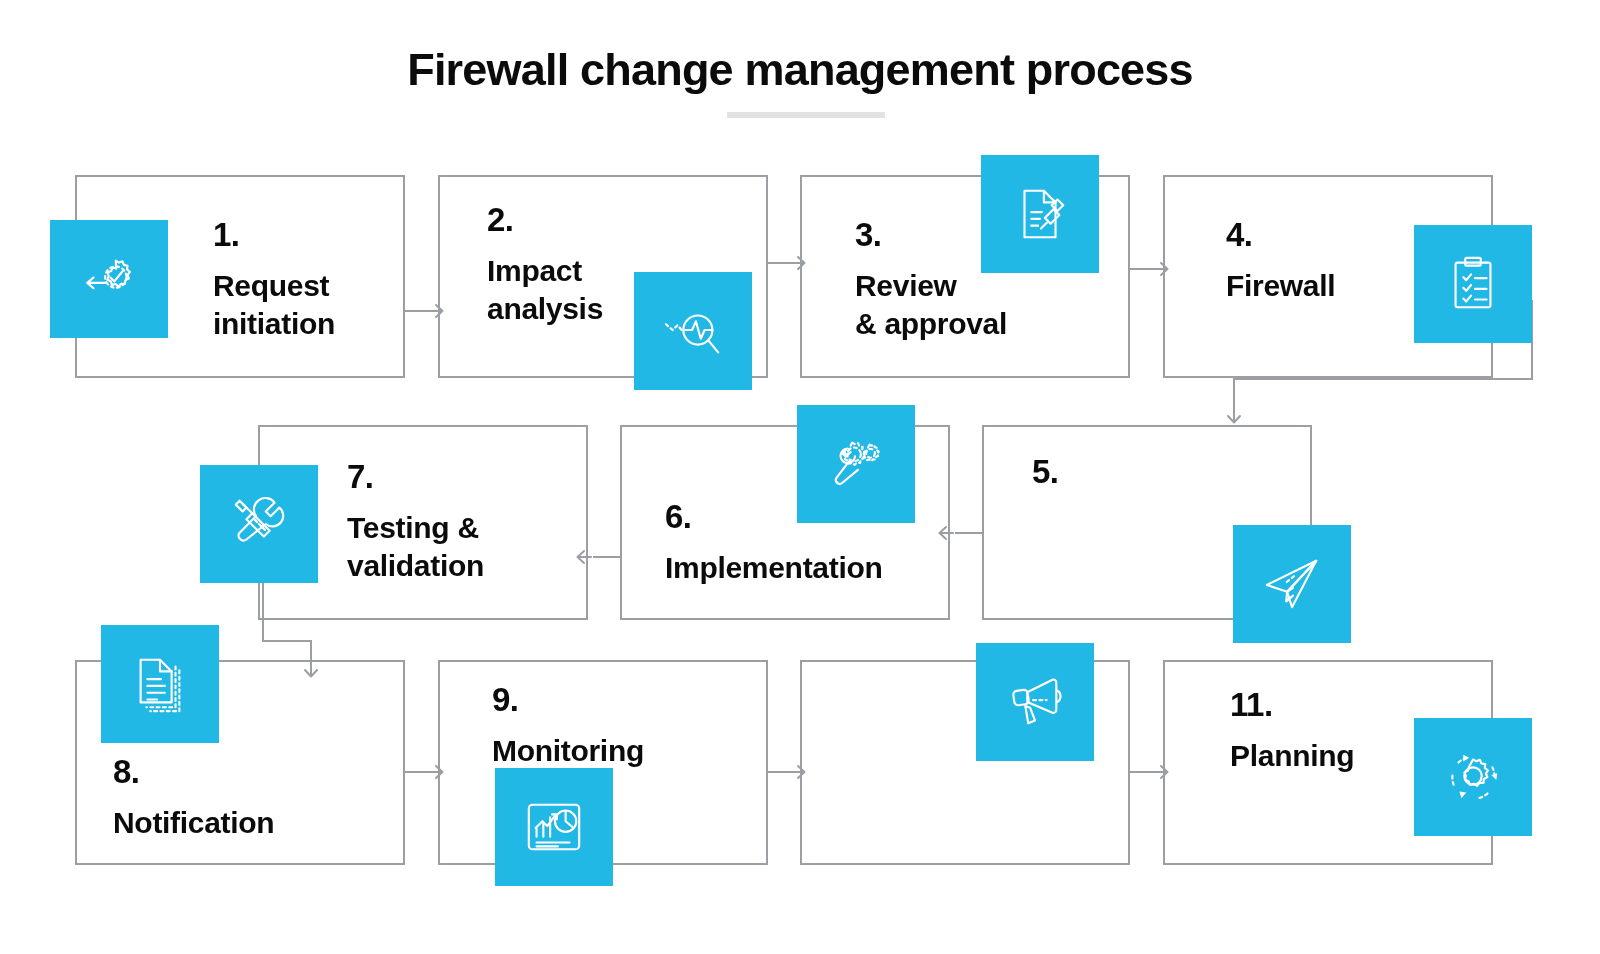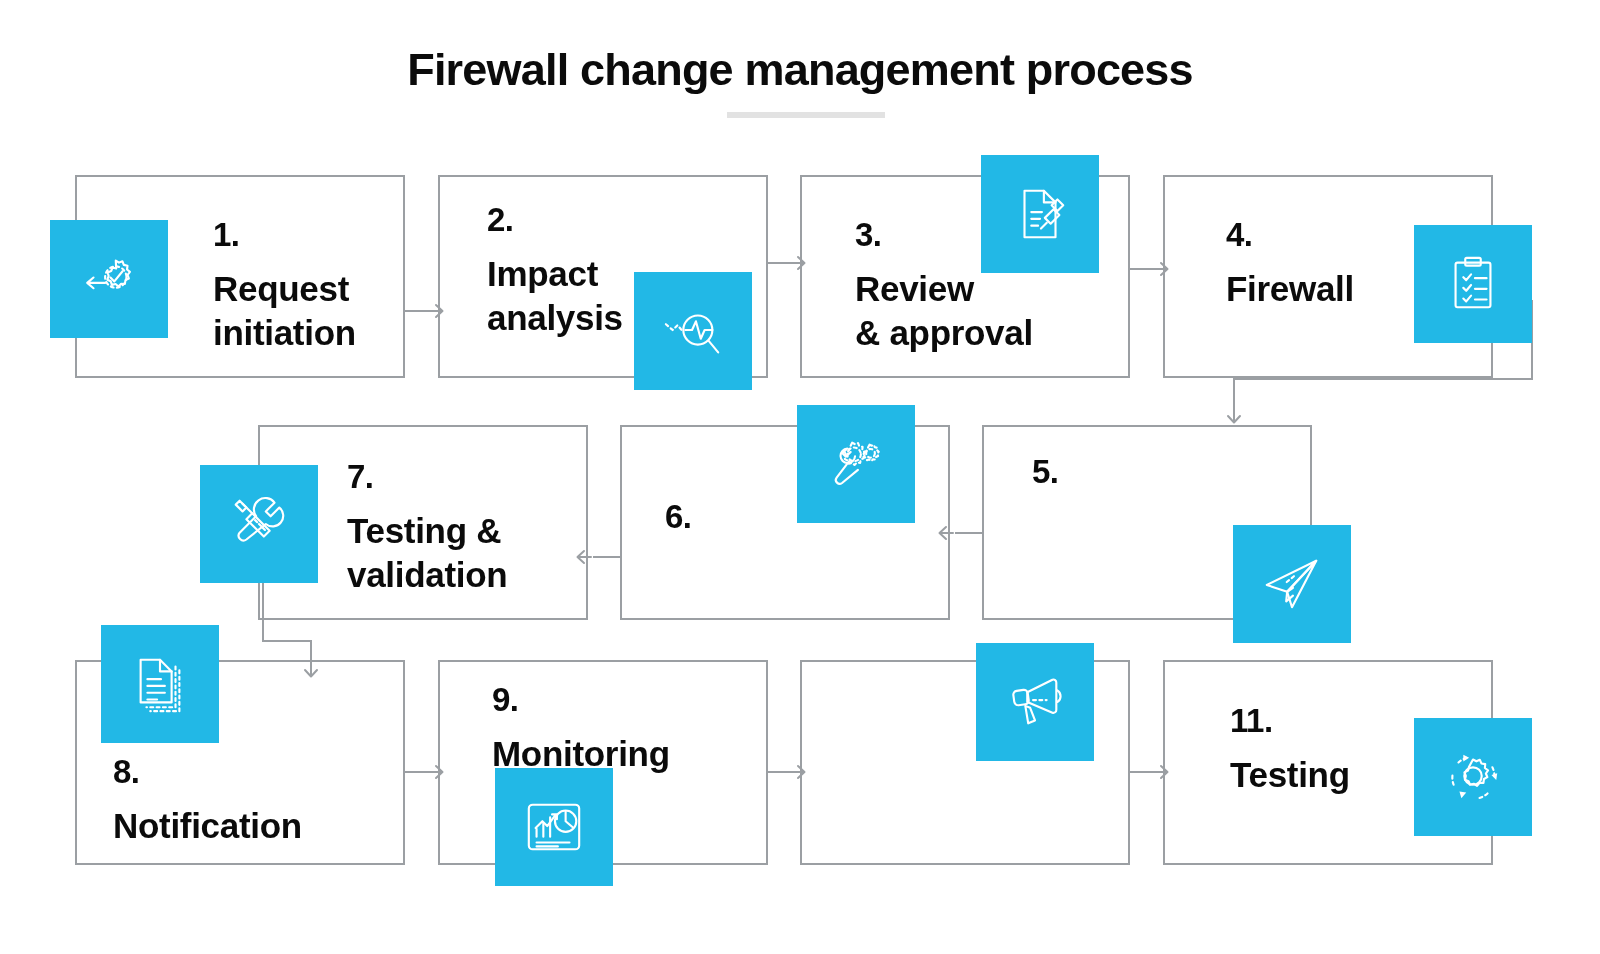--- a/index.html
+++ b/index.html
@@ -33,21 +33,21 @@
   .step-inner {
     position: absolute;
     display: flex; flex-direction: column; justify-content: center;
     color: #0b0b0b;
   }
   .step-num {
     font-size: 33px; font-weight: 700; line-height: 1.05;
     letter-spacing: -0.5px;
   }
   .step-label {
-    font-size: 35px; font-weight: 700; line-height: 1.28;
+    font-size: 30px; font-weight: 700; line-height: 1.28;
     letter-spacing: -0.3px;
     margin-top: 14px;
     white-space: pre-line;
   }
 
   
   .icon-tile {
     position: absolute;
     width: 118px; height: 118px;
     background: #22b8e6;
@@ -190,42 +190,43 @@
     <div class="step-num">4.</div>
     <div class="step-label">Firewall</div>
   </div>
 
   <div class="step-inner" style="left:1032px; top:455px; width:240px;">
     <div class="step-num">5.</div>
   </div>
 
   <div class="step-inner" style="left:665px; top:500px; width:280px;">
     <div class="step-num">6.</div>
+    <div class="step-label">Implementation</div>
   </div>
 
   <div class="step-inner" style="left:347px; top:460px; width:200px;">
     <div class="step-num">7.</div>
     <div class="step-label">Testing &amp;
 validation</div>
   </div>
 
   <div class="step-inner" style="left:113px; top:755px; width:260px;">
     <div class="step-num">8.</div>
     <div class="step-label">Notification</div>
   </div>
 
   <div class="step-inner" style="left:492px; top:683px; width:230px;">
     <div class="step-num">9.</div>
     <div class="step-label">Monitoring</div>
   </div>
 
 
-  <div class="step-inner" style="left:1230px; top:704px; width:200px;">
+  <div class="step-inner" style="left:1230px; top:688px; width:200px;">
     <div class="step-num">11.</div>
-    <div class="step-label">Testing</div>
+    <div class="step-label">Planning</div>
   </div>
 
   <div class="icon-tile" style="left:50px; top:220px;">
     <svg viewBox="0 0 64 64">
       <path d="M39 13 l3.3 2.1 3.6-1.4 1.4 3.7 3.8 .9 -.5 3.9 3 2.5 -2.4 3.1 1.3 3.7 -3.5 1.7 -.6 3.9 -3.9 -.2 -2.7 2.8 -3-2.5 -3.8 .9 -1.2-3.7 -3.5-1.7 1.3-3.7 -1-3.8 3.6-1.4 1.4-3.6 3.8 .9z"></path>
       <circle cx="39" cy="30" r="11" class="dsh"></circle>
       <path d="M33.5 30.5 l4 4 L46 24"></path>
       <path d="M28 36 H10 M16 30.5 L9.5 36 L16 41.5"></path>
     </svg>
   </div>

